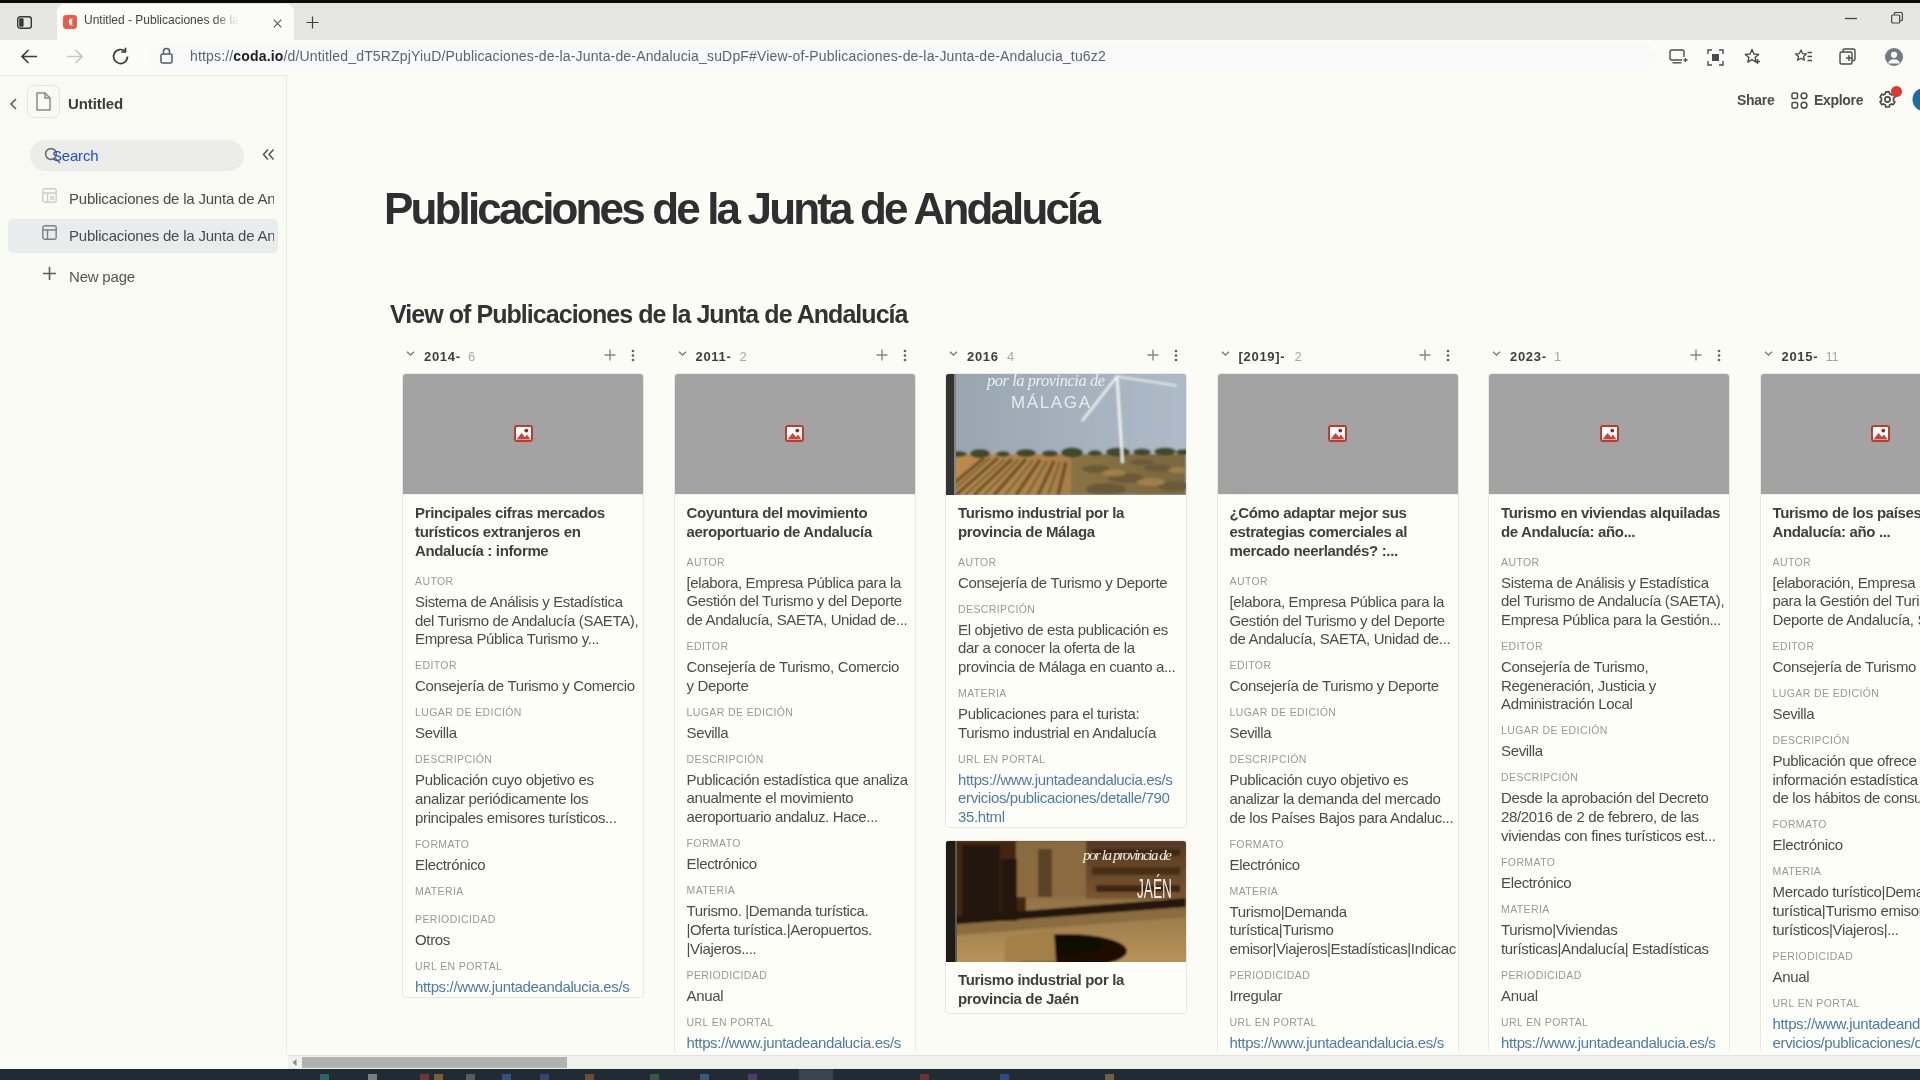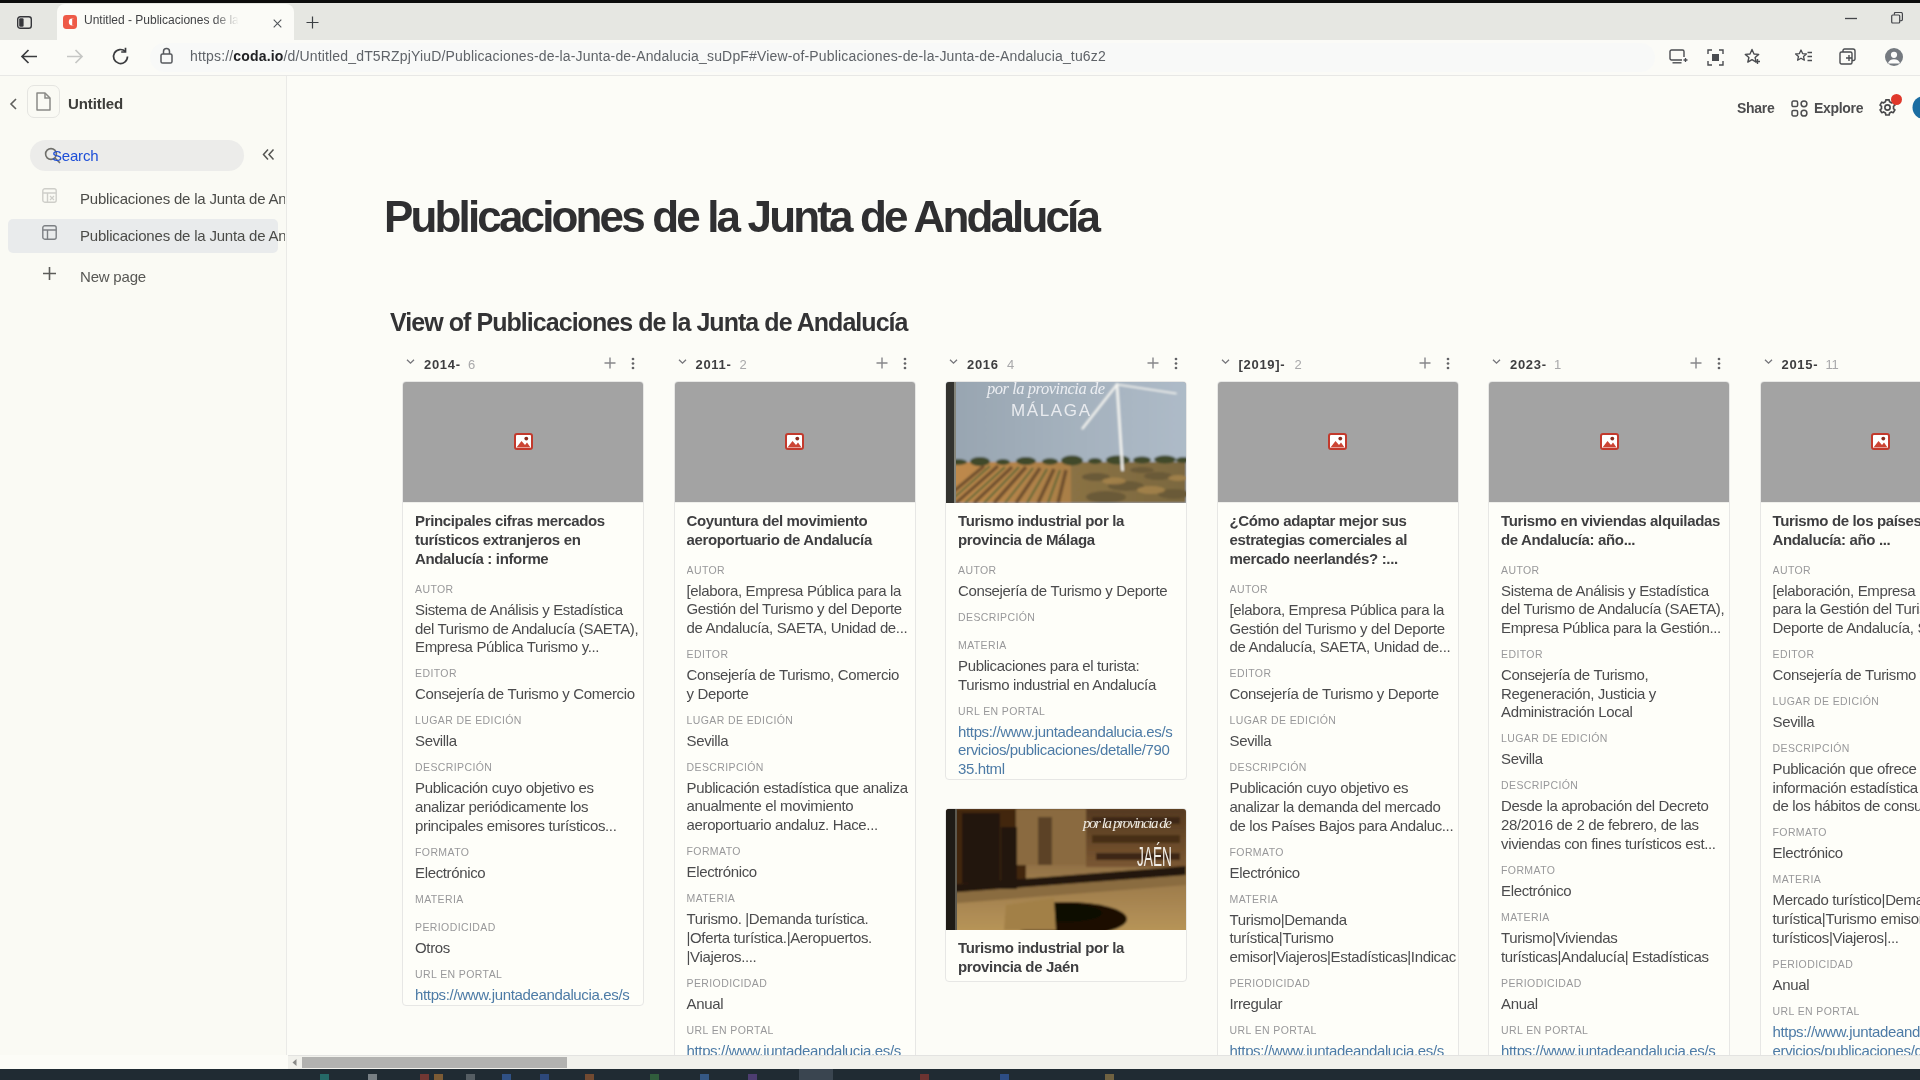--- a/index.html
+++ b/index.html
@@ -13,47 +13,47 @@
   #tabtitle { left:84px; top:13px; width:158px; height:16px; font-size:12px; color:#414245; white-space:nowrap; overflow:hidden;
     -webkit-mask-image:linear-gradient(90deg,#000 82%,transparent 98%); }
   #toolbar { left:0; top:40px; width:1920px; height:36px; background:#fbfbf7; border-bottom:1px solid #e8e8e6; }
   #urlpill { left:150px; top:43px; width:1505px; height:29px; background:#f8f9f8; border-radius:15px; }
   #urltext { left:190px; top:48px; font-size:14px; letter-spacing:0.16px; color:#5f6368; white-space:nowrap; }
   #urltext b { color:#202124; font-weight:700; }
   .cicon { position:absolute; }
 
   
   #sidebar { left:0; top:76px; width:287px; height:979px; background:#fafaf4; border-right:1px solid #eaeae7; }
-  #main { left:288px; top:80px; width:1632px; height:979px; background:#fcfcf7; overflow:hidden; }
+  #main { left:288px; top:72px; width:1632px; height:979px; background:#fcfcf7; overflow:hidden; }
 
   
   .sbtext { font-size:15px; color:#4b4b48; letter-spacing:-0.2px; white-space:nowrap; overflow:hidden; }
   #sb-untitled { left:68px; top:19px; font-size:15px; font-weight:700; color:#3d3d3a; letter-spacing:-0.1px; }
   #docbox { left:27px; top:9px; width:33px; height:33px; border:1px solid #e5e5e1; border-radius:7px; }
   #searchpill { left:30px; top:64px; width:214px; height:31px; border-radius:16px; background:#ececea; }
   #searchtext { left:52px; top:71px; font-size:15px; color:#1d4ed8; letter-spacing:-0.2px; }
   #selitem { left:8px; top:143px; width:270px; height:34px; background:#e9ebec; border-radius:5px; }
-  .sbrow { left:69px; width:205px;margin-left:11px; }
+  .sbrow { left:69px; width:205px; }
 
   
   #h1 { left:96px; top:112px; font-size:44px; font-weight:700; color:#2f2f31; letter-spacing:-2.85px; white-space:nowrap; }
   #h3 { left:102px; top:228px; font-size:25px; font-weight:700; color:#333335; letter-spacing:-0.95px; white-space:nowrap; }
 
   
   .toplink { font-size:14px; font-weight:600; color:#4c4c4e; letter-spacing:-0.3px; }
 
   
   .col { position:absolute; top:269px; width:242px; }
   .colhead { position:relative; height:31.5px; }
   .colname { position:absolute; left:22px; top:7.5px; font-size:13px; font-weight:700; color:#3e3e40; letter-spacing:0.7px; }
   .colcount { position:absolute; top:7.5px; font-size:13px; color:#a8a8aa; letter-spacing:-0.2px; }
   .colplus { position:absolute; }
   .coldots { position:absolute; }
 
-  .card { position:relative; width:242px; background:#fefef9; border:1px solid #e7e7e5; border-radius:4px; margin-bottom:28px; overflow:hidden; }
+  .card { position:relative; width:242px; background:#fefef9; border:1px solid #e7e7e5; border-radius:4px; margin-bottom:12px; overflow:hidden; }
   .imgbox { height:121px; border-bottom:1px solid #efefeb; position:relative; background:#a3a3a3; }
   .cbody { padding:8.4px 12px 0 12px; }
   .ct { font-size:15px; font-weight:700; line-height:19.2px; color:#3f3f41; letter-spacing:-0.35px; margin-bottom:4px; white-space:nowrap; }
   .fld { padding-top:9.3px; }
   .lb { font-size:10.5px; line-height:15px; color:#98989a; letter-spacing:0.4px; margin-bottom:4px; white-space:nowrap; overflow:hidden; }
   .vl { font-size:15px; line-height:18.7px; color:#4b4b4d; letter-spacing:-0.35px; white-space:nowrap; }
   .vl.lk { color:#4d7ba6; }
 
   
   #hscroll { left:288px; top:1055px; width:1632px; height:14px; background:#f1f1ec; border-top:1px solid #e3e3e1; }
@@ -431,20 +431,21 @@
             </svg>
           </div>
           <div class="cbody">
             <div class="ct">Turismo industrial por la<br>provincia de Málaga</div>
             <div class="fld">
               <div class="lb">AUTOR</div>
               <div class="vl">Consejería de Turismo y Deporte</div>
             </div>
             <div class="fld">
               <div class="lb">DESCRIPCIÓN</div>
+              <div class="vl">El objetivo de esta publicación es<br>dar a conocer la oferta de la<br>provincia de Málaga en cuanto a...</div>
             </div>
             <div class="fld">
               <div class="lb">MATERIA</div>
               <div class="vl">Publicaciones para el turista:<br>Turismo industrial en Andalucía</div>
             </div>
             <div class="fld">
               <div class="lb">URL EN PORTAL</div>
               <div class="vl lk">https://www.juntadeandalucia.es/s<br>ervicios/publicaciones/detalle/790<br>35.html</div>
             </div>
           </div>

